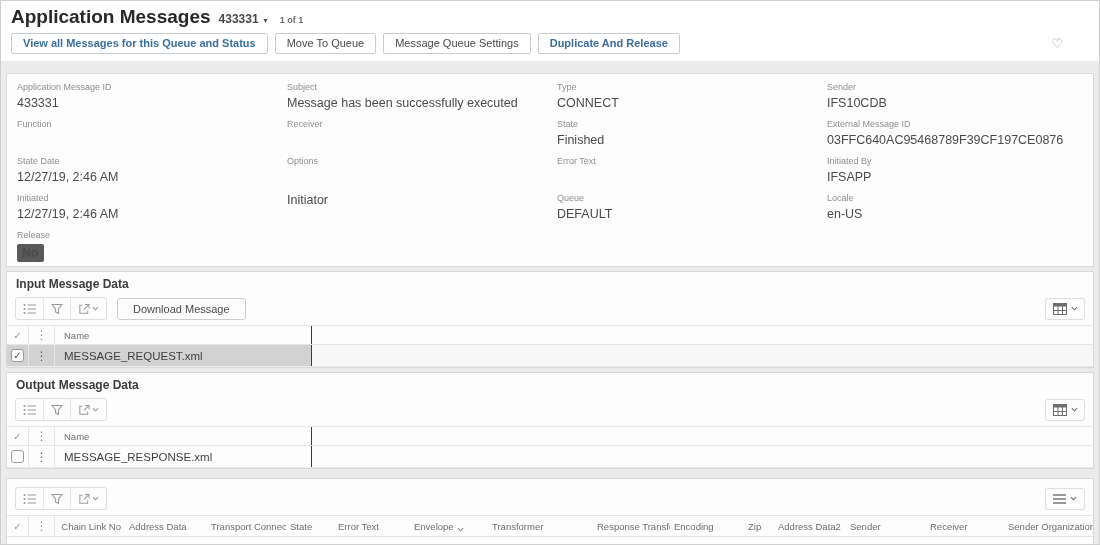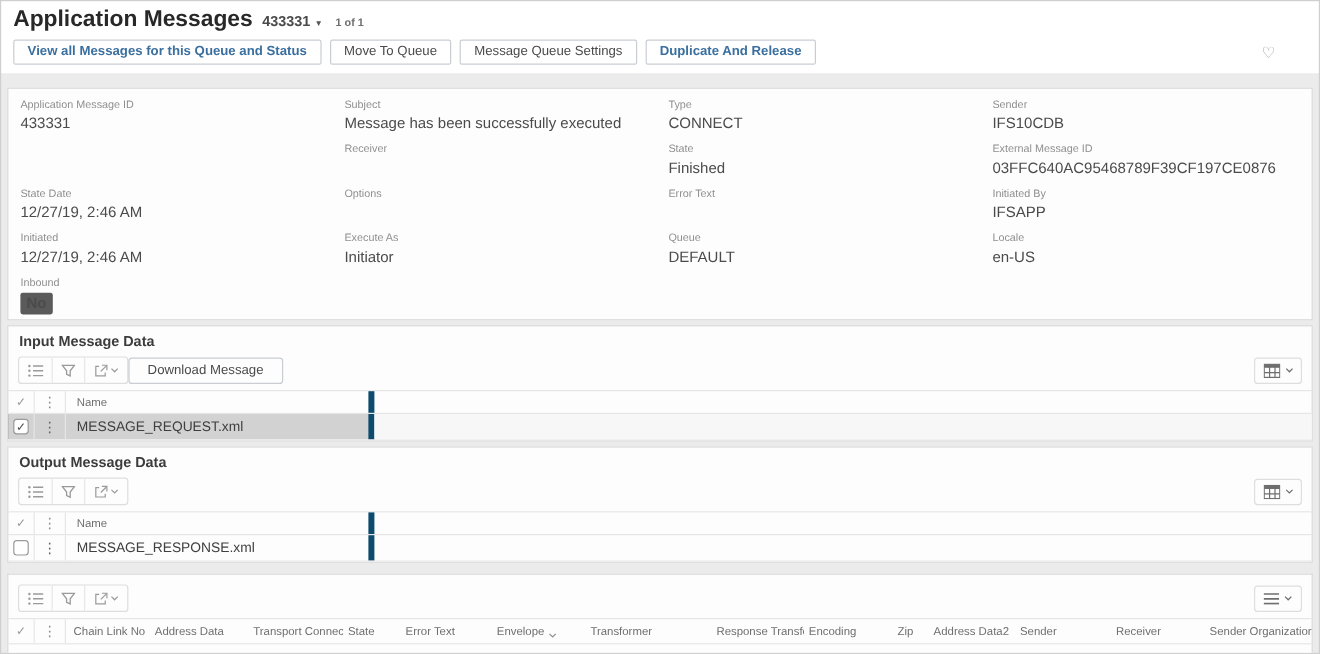--- a/index.html
+++ b/index.html
@@ -30,42 +30,42 @@
              grid-template-columns:repeat(4,1fr); row-gap:7px; column-gap:14px; }
   .field { display:flex; flex-direction:column; gap:4px; min-height:30px; }
   .field .lbl { font-size:9px; color:#8f8f8f; }
   .field .val { font-size:12.5px; color:#4b4b4b; min-height:15px; }
   .badge { display:inline-block; background:#5a5a5a; color:#fff; font-size:9.5px;
            font-weight:bold; padding:2px 5px; border-radius:2px; width:fit-content; }
   
   .tsection { margin:4px 5px 0; }
   .tsection.grow { display:flex; flex-direction:column; }
   .section-title { font-size:12px; font-weight:bold; color:#3c3c3c; padding:5px 9px 2px; }
-  .tbar { display:flex; align-items:center; padding:4px 8px 5px; }
+  .tbar { display:flex; align-items:center; gap:10px; padding:4px 8px 5px; }
   .icon-group { display:flex; border:1px solid #dedede; border-radius:3px; overflow:hidden; background:#fdfdfd; }
   .icon-btn { width:27px; height:21px; display:flex; align-items:center; justify-content:center;
               gap:2px; color:#9a9a9a; background:transparent; border:none;
               border-left:1px solid #e7e7e7; cursor:pointer; }
   .icon-btn:first-child { border-left:none; }
   .icon-btn.wide { width:36px; }
   .dl-btn { border:1px solid #c9cdd2; border-radius:3px; background:#fdfdfd; font-size:11px;
             color:#4a4a4a; padding:4px 15px; font-family:inherit; cursor:pointer; }
   .settings-btn { margin-left:auto; border:1px solid #dedede; border-radius:3px; background:#fdfdfd;
                   height:22px; width:40px; display:flex; align-items:center; justify-content:center;
                   gap:4px; color:#6e6e6e; cursor:pointer; }
   .grid-h { display:flex; align-items:stretch; border-top:1px solid #e6e6e6;
             border-bottom:1px solid #e6e6e6; height:20px; font-size:9.5px; color:#6e6e6e; }
   .grid-r { display:flex; align-items:stretch; height:22px; border-bottom:1px solid #ececec;
             font-size:11.5px; color:#3f3f3f; cursor:pointer; }
   .cell-check { width:22px; display:flex; align-items:center; justify-content:center;
                 border-right:1px solid #e6e6e6; color:#9a9a9a; font-size:10px; }
   .cell-kebab { width:26px; display:flex; align-items:center; justify-content:center;
                 border-right:1px solid #e6e6e6; color:#5f5f5f; font-size:12px; letter-spacing:0; }
   .cell-name { width:257px; display:flex; align-items:center; padding-left:9px;
-               border-right:5px solid #0c4a6e; overflow:hidden; white-space:nowrap; }
+               border-right:1px solid #0c4a6e; overflow:hidden; white-space:nowrap; }
   .cell-fill { flex:1; }
   .grid-r.selected { box-shadow:inset 2px 0 0 #6f6f6f; }
   .grid-r.selected .cell-check, .grid-r.selected .cell-kebab, .grid-r.selected .cell-name { background:#d2d2d2; }
   .grid-r.selected .cell-fill { background:#f7f7f7; }
   .checkbox { width:13px; height:13px; border:1px solid #9a9a9a; border-radius:3px; background:#fff;
               display:flex; align-items:center; justify-content:center; font-size:10px; color:#4f4f4f; }
   
   .lt-h { display:flex; align-items:center; border-top:1px solid #e6e6e6; border-bottom:1px solid #e6e6e6;
           height:22px; font-size:9.5px; color:#6e6e6e; }
   .lt-cell { padding:0 4px; overflow:hidden; white-space:nowrap; display:flex; align-items:center; gap:3px; }
@@ -109,20 +109,21 @@
   </div>
   <div class="field">
     <span class="lbl">Type</span>
     <span class="val">CONNECT</span>
   </div>
   <div class="field">
     <span class="lbl">Sender</span>
     <span class="val">IFS10CDB</span>
   </div>
   <div class="field">
+    <span class="lbl">Function</span>
     <span class="val"></span>
   </div>
   <div class="field">
     <span class="lbl">Receiver</span>
     <span class="val"></span>
   </div>
   <div class="field">
     <span class="lbl">State</span>
     <span class="val">Finished</span>
   </div>
@@ -144,33 +145,32 @@
   </div>
   <div class="field">
     <span class="lbl">Initiated By</span>
     <span class="val">IFSAPP</span>
   </div>
   <div class="field">
     <span class="lbl">Initiated</span>
     <span class="val">12/27/19, 2:46 AM</span>
   </div>
   <div class="field">
-    <span class="lbl">Execute As</span>
     <span class="val">Initiator</span>
   </div>
   <div class="field">
     <span class="lbl">Queue</span>
     <span class="val">DEFAULT</span>
   </div>
   <div class="field">
     <span class="lbl">Locale</span>
     <span class="val">en-US</span>
   </div>
   <div class="field">
-    <span class="lbl">Inbound</span>
+    <span class="lbl">Release</span>
     <span class="val badge">No</span>
   </div>
   <div class="field"></div>
   <div class="field"></div>
 </section>
 
 <section class="panel tsection">
   <div class="section-title">Input Message Data</div>
   <div class="tbar">
     <span class="icon-group">

